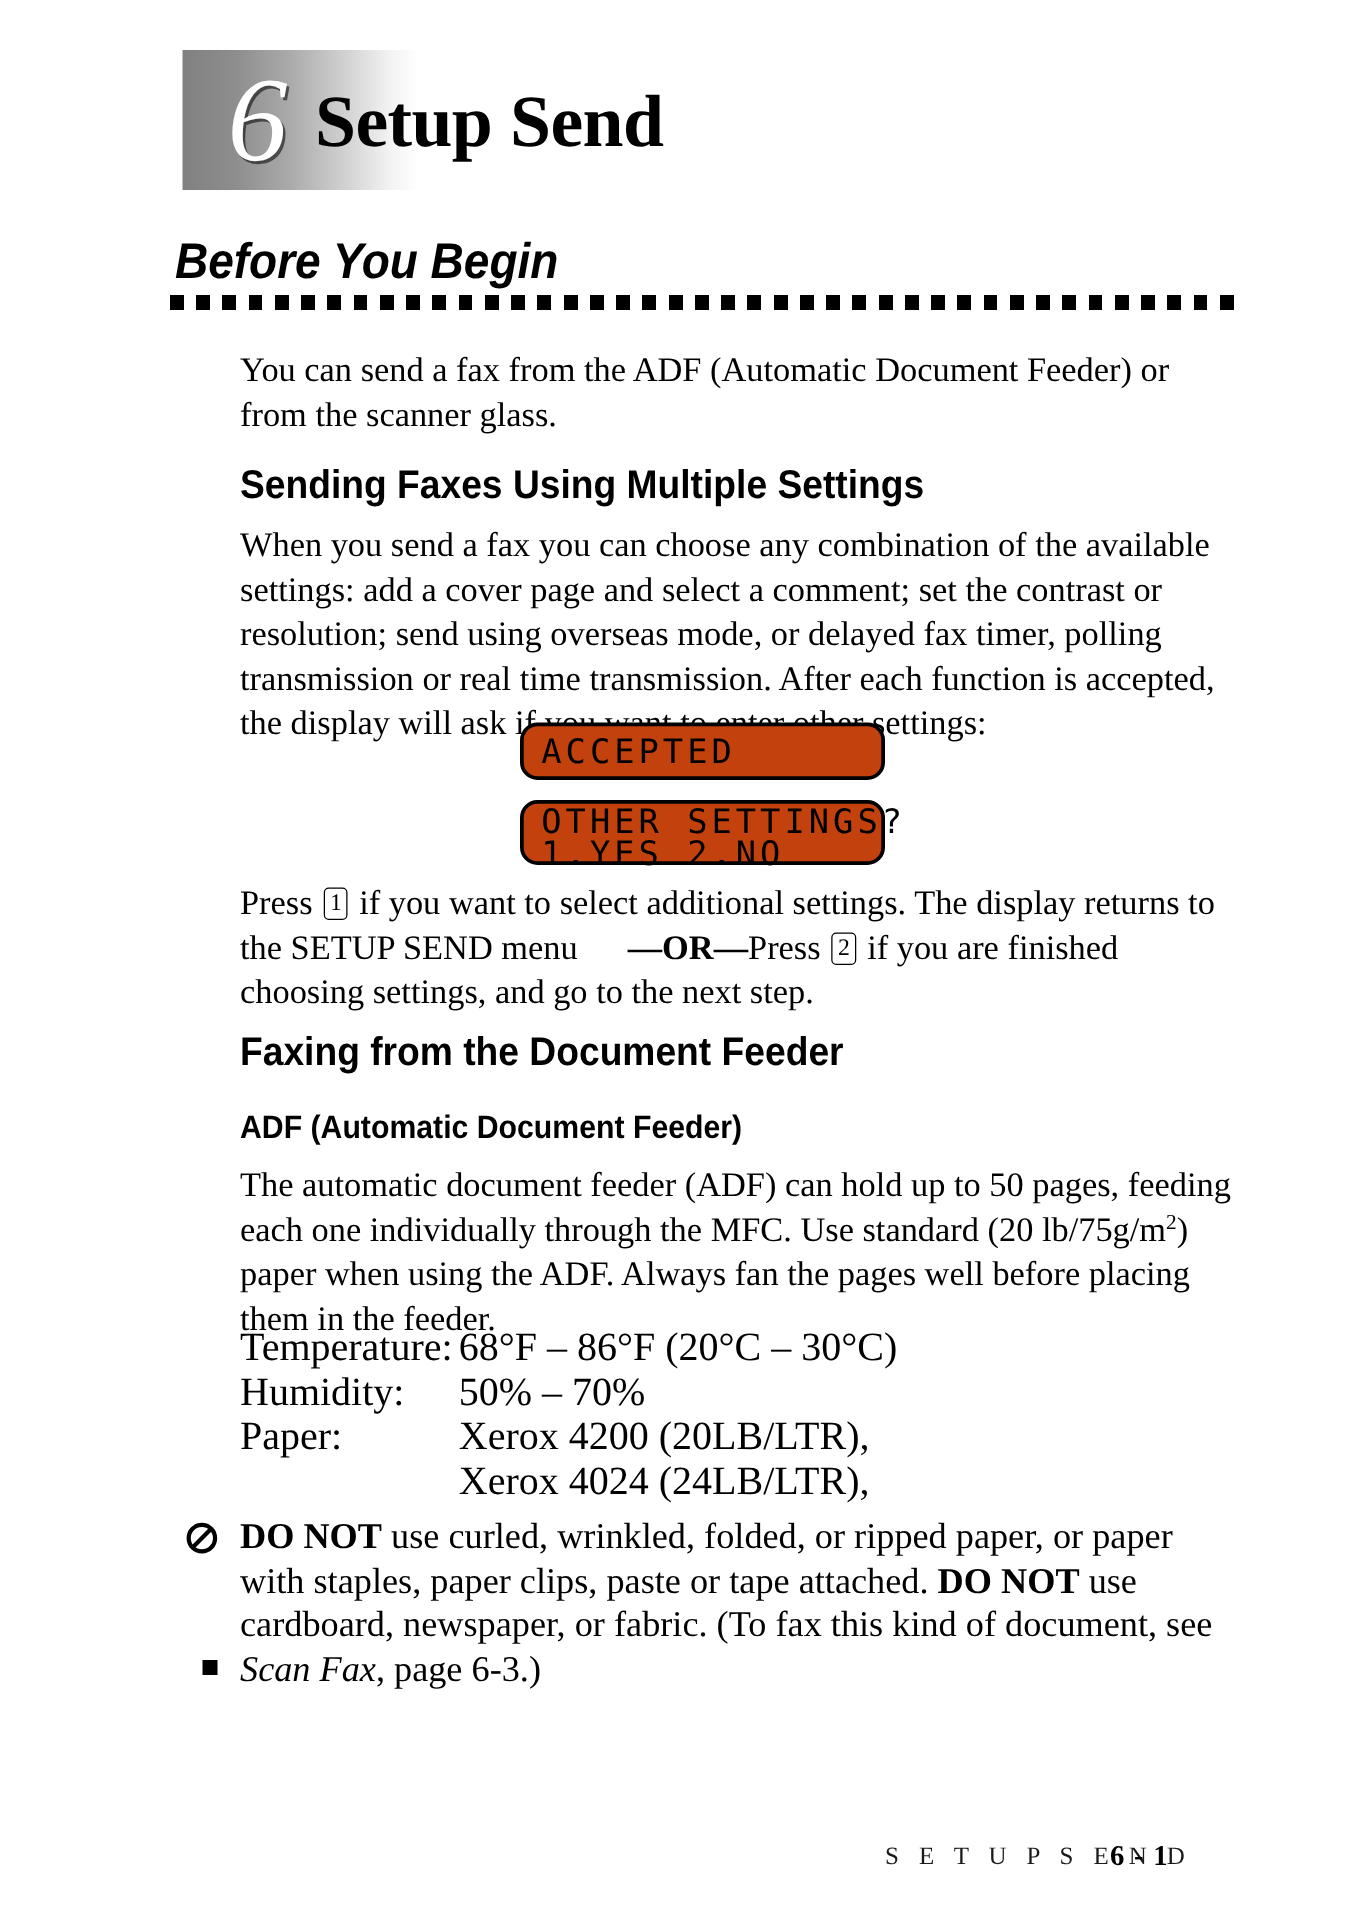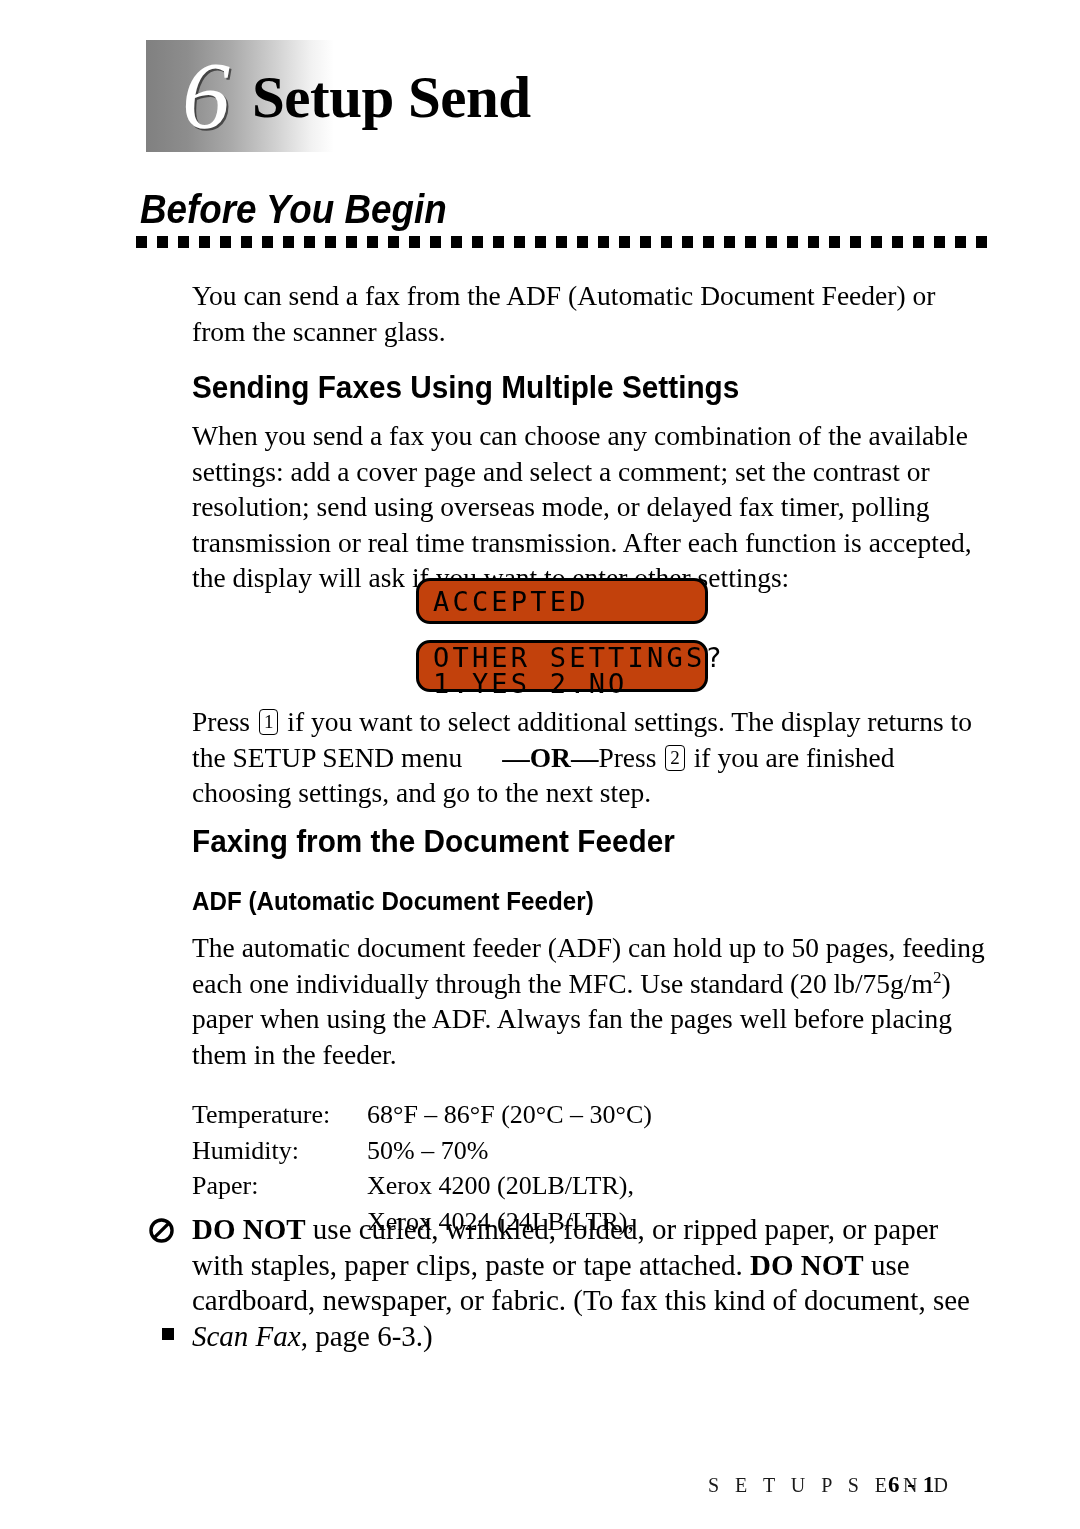--- a/index.html
+++ b/index.html
@@ -144,23 +144,22 @@
     vertical-align: 3px;
   }
   .dash-or {
     font-weight: bold;
     margin-left: 40px;
   }
 
   
   .spec-table {
     position: absolute;
-    font-size: 26px;
+    font-size: 32px;
     line-height: 35.5px;
-    margin-top: 37px;
   }
   .spec-row { display: block; white-space: nowrap; }
   .spec-label { display: inline-block; width: 175px; }
   .spec-value { display: inline-block; }
 
   
   .notice {
     position: absolute;
     font-size: 29px;
     line-height: 35.5px;

